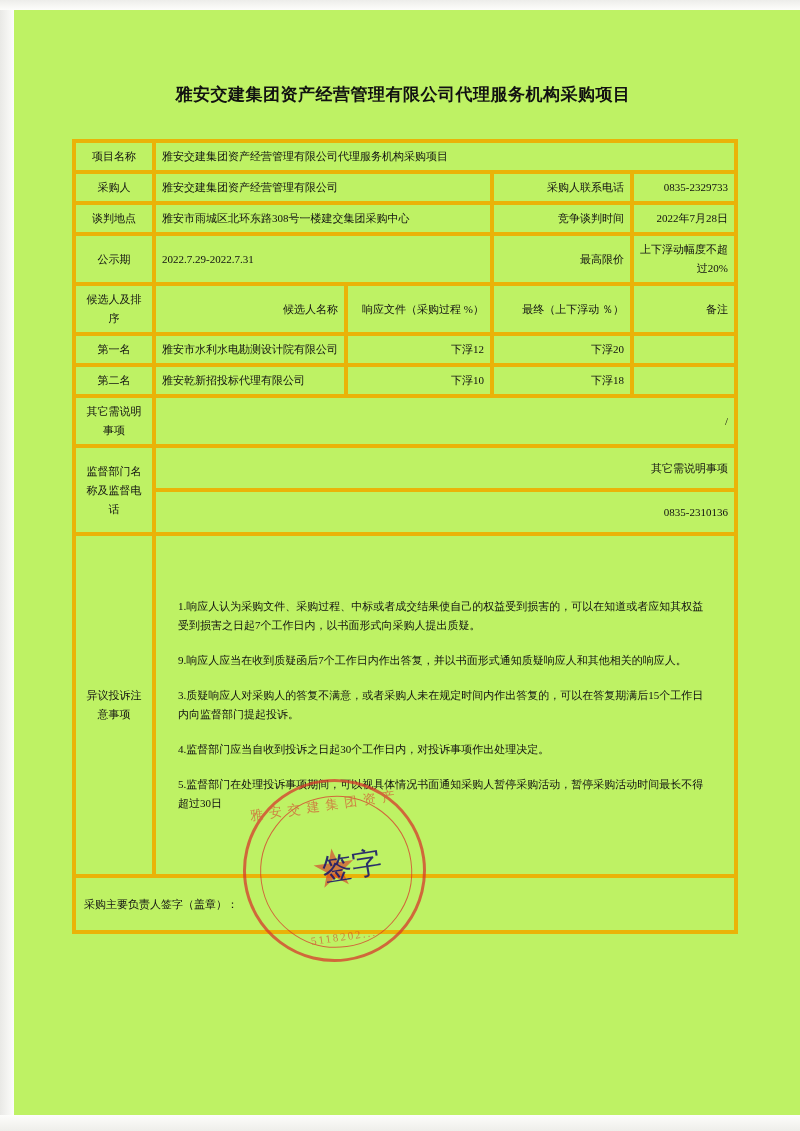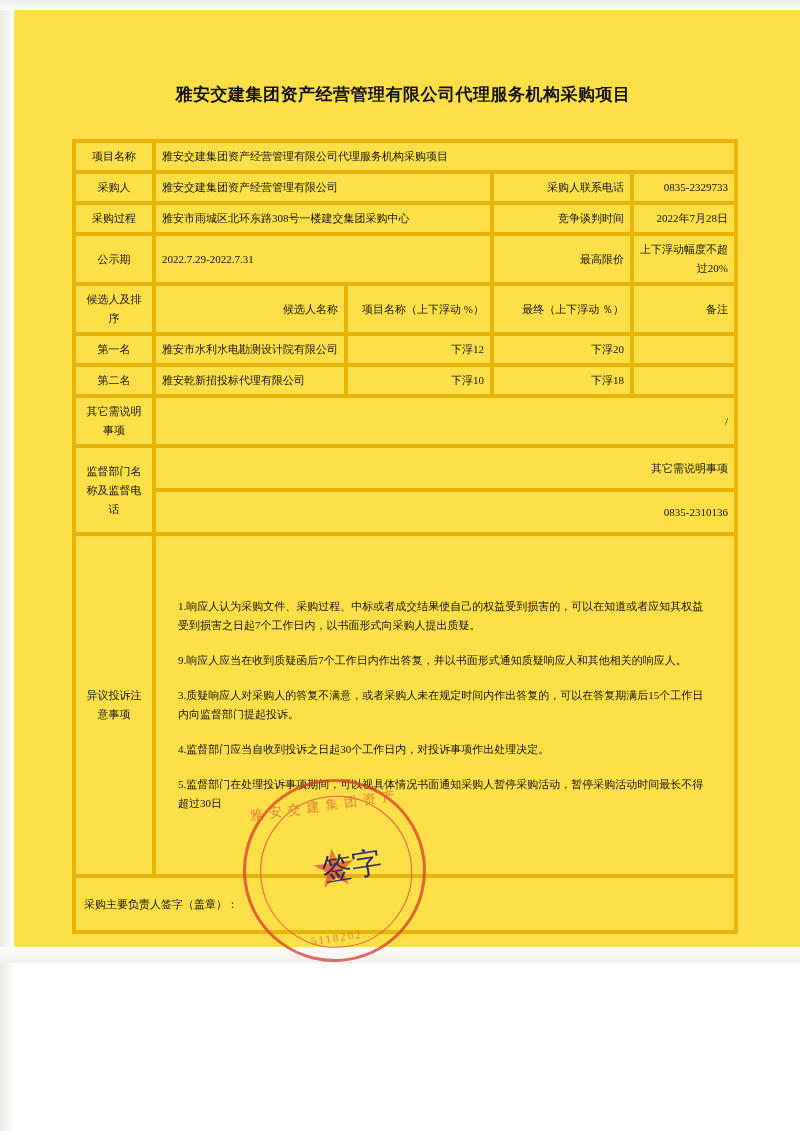--- a/index.html
+++ b/index.html
@@ -11,22 +11,22 @@
     width: 800px;
     height: 1131px;
     font-family: "Liberation Serif", "DejaVu Serif", serif;
     color: #111;
     position: relative;
     overflow: hidden;
   }
   .page {
     position: relative;
     width: 800px;
-    height: 963px;
-    background: #fde047;
+    height: 1131px;
+    background: #bef264;
   }
   
   .scan-edge-left {
     position: absolute; left: 0; top: 0; width: 14px; height: 1131px;
     background: linear-gradient(to right, #e9e9e6, #fdfdfb);
   }
   .scan-edge-top {
     position: absolute; left: 0; top: 0; width: 800px; height: 10px;
     background: linear-gradient(to bottom, #ededea, #fdfdfb);
   }
@@ -172,35 +172,35 @@
         <td class="lbl">项目名称</td>
         <td class="c-left" colspan="4">雅安交建集团资产经营管理有限公司代理服务机构采购项目</td>
       </tr>
       <tr>
         <td class="lbl">采购人</td>
         <td class="c-left" colspan="2">雅安交建集团资产经营管理有限公司</td>
         <td class="c-center">采购人联系电话</td>
         <td class="c-center">0835-2329733</td>
       </tr>
       <tr>
-        <td class="lbl">采购过程</td>
+        <td class="lbl">谈判地点</td>
         <td class="c-left tight" colspan="2">雅安市雨城区北环东路308号一楼建交集团采购中心</td>
         <td class="c-center">竞争谈判时间</td>
         <td class="c-center">2022年7月28日</td>
       </tr>
       <tr>
         <td class="lbl">公示期</td>
         <td class="c-left" colspan="2">2022.7.29-2022.7.31</td>
         <td class="c-center">最高限价</td>
         <td class="c-center tight">上下浮动幅度不超过20%</td>
       </tr>
       <tr>
         <td class="lbl tight">候选人及排序</td>
         <td class="c-center">候选人名称</td>
-        <td class="c-center tight">项目名称（上下浮动 %）</td>
+        <td class="c-center tight">响应文件（采购过程 %）</td>
         <td class="c-center">最终（上下浮动 ％）</td>
         <td class="c-center">备注</td>
       </tr>
       <tr>
         <td class="lbl">第一名</td>
         <td class="c-left tight">雅安市水利水电勘测设计院有限公司</td>
         <td class="c-center">下浮12</td>
         <td class="c-center">下浮20</td>
         <td class="c-center"></td>
       </tr>

